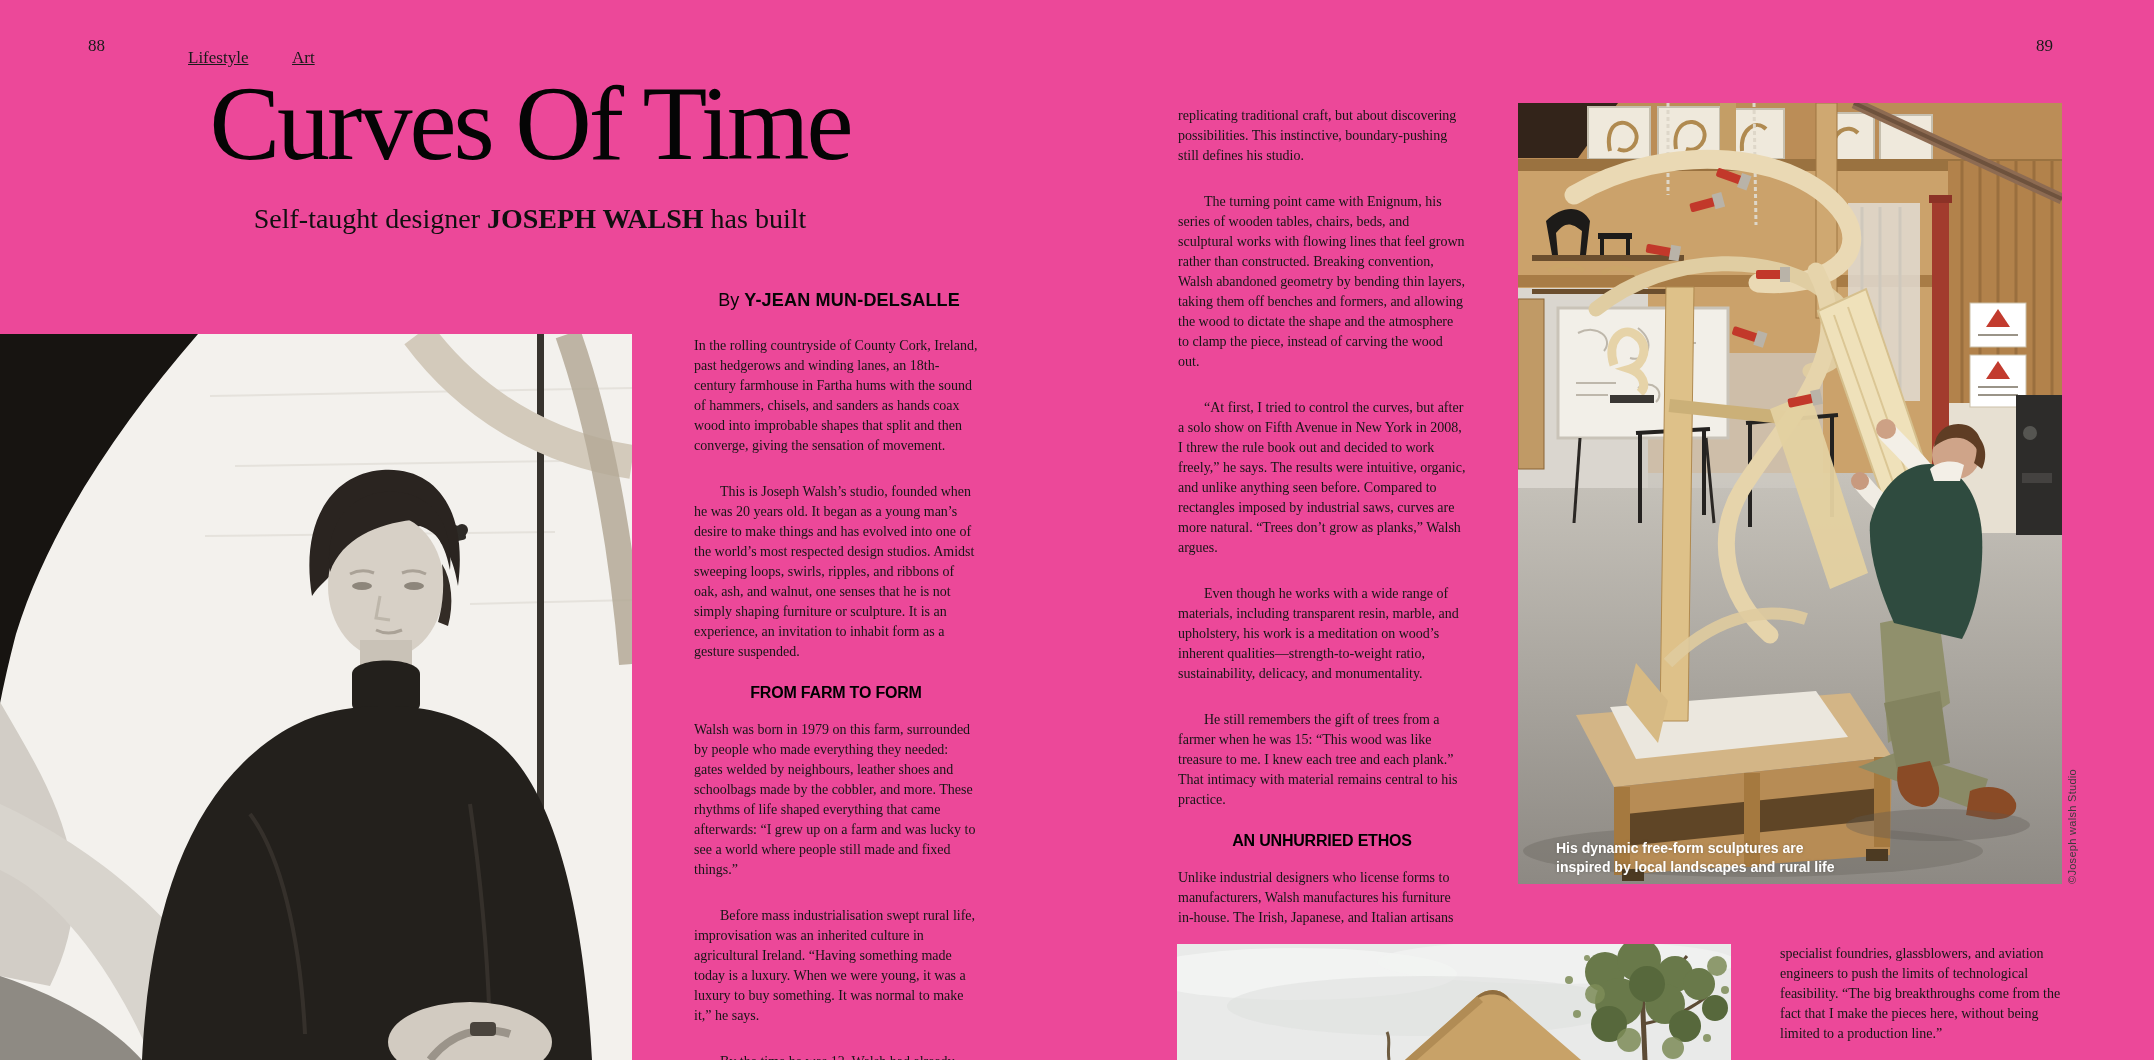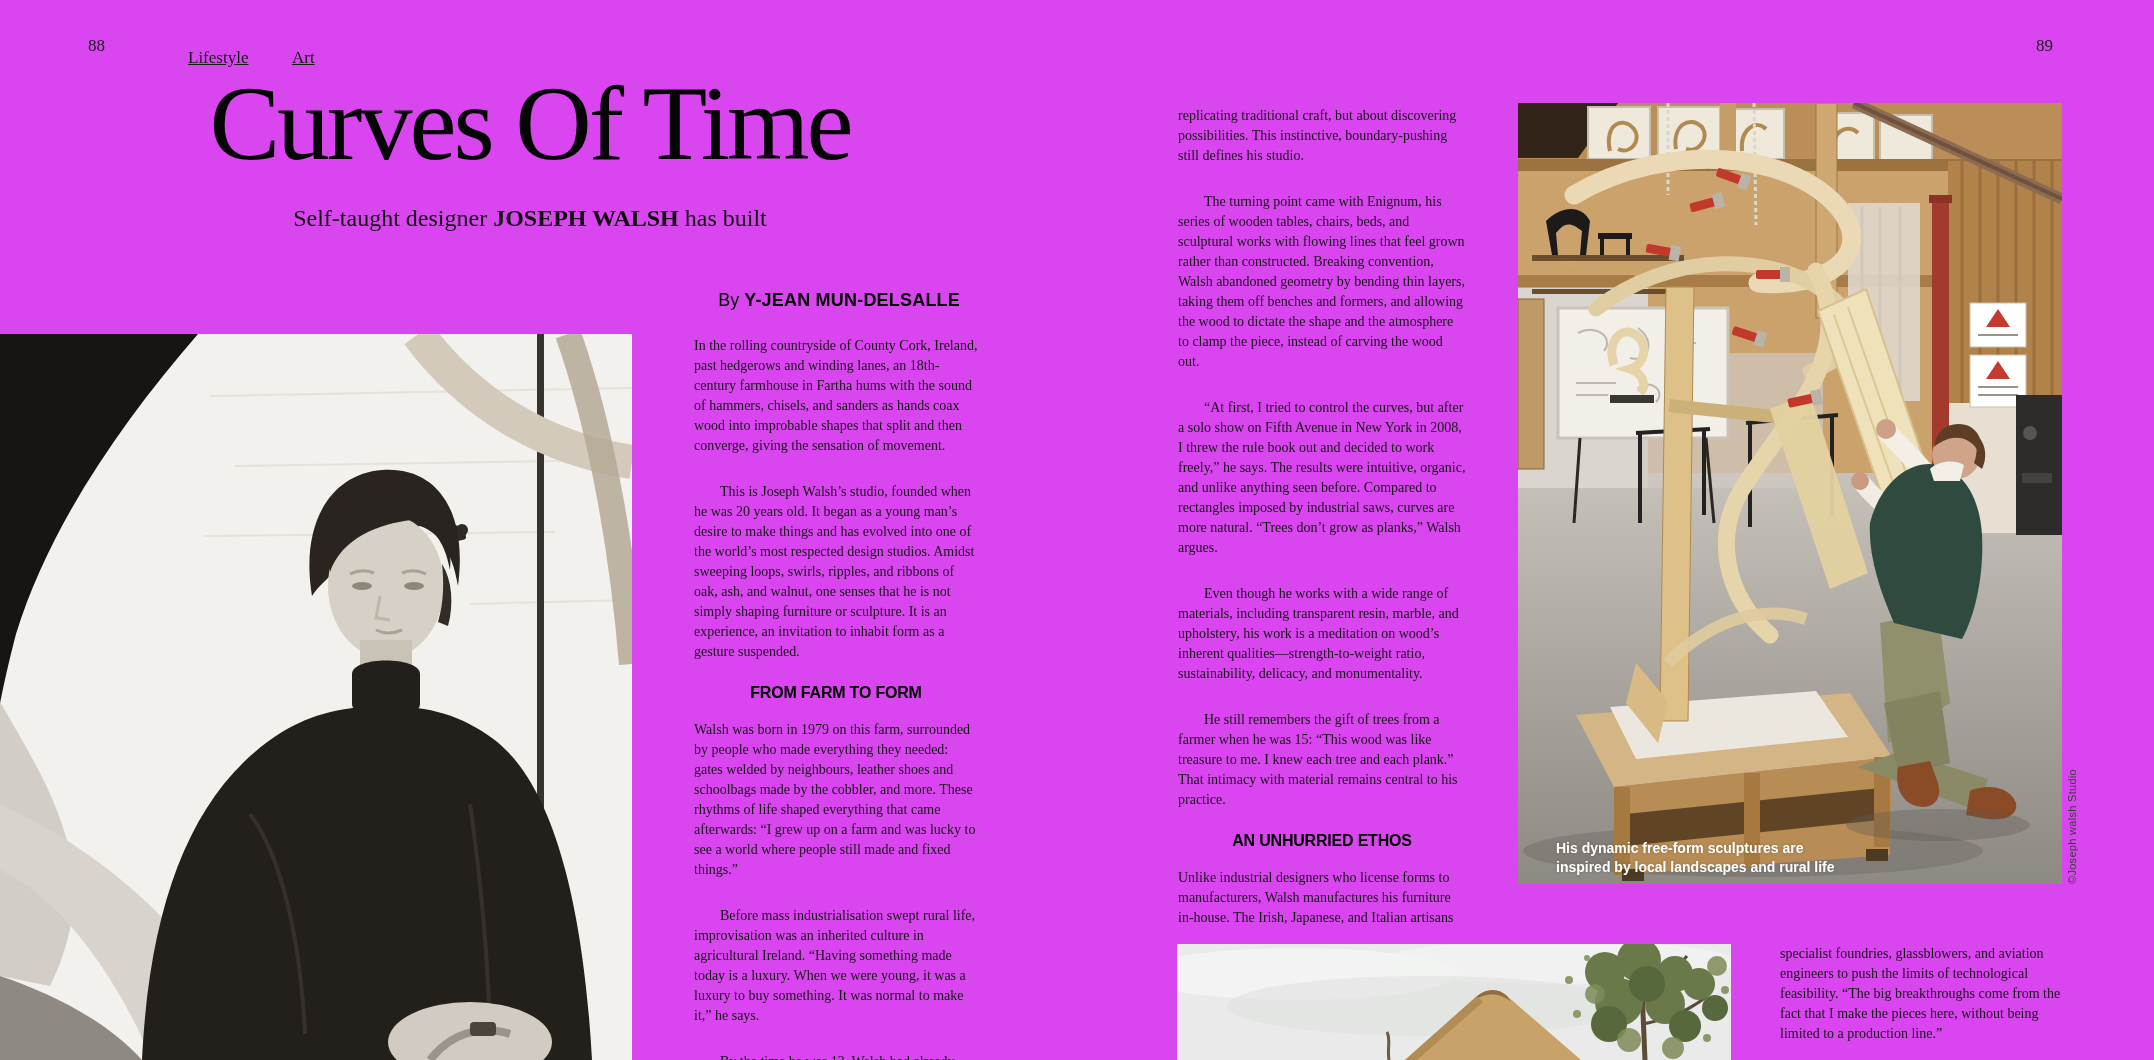--- a/index.html
+++ b/index.html
@@ -1,29 +1,29 @@
 <!DOCTYPE html>
 <html><head>
 <meta charset="utf-8">
 <style>
   html,body{margin:0;padding:0;background:#e9e9e9;}
-  .spread{position:relative;width:2154px;height:1060px;background:#d946ef;overflow:hidden;
+  .spread{position:relative;width:2154px;height:1060px;background:#ec4899;overflow:hidden;
           font-family:"Liberation Serif",serif;color:#141414;}
   
   .folio{position:absolute;top:36px;font-size:17px;color:#1a1a1a;}
   .folio-left{left:88px;}
   .folio-right{left:2036px;}
   .kicker{position:absolute;top:48px;font-size:17px;color:#1a1a1a;text-decoration:underline;}
   .kicker-section{left:188px;}
   .kicker-sub{left:292px;}
   
   .title{position:absolute;left:120px;top:68px;width:820px;text-align:center;
          font-size:106px;line-height:1.05;letter-spacing:-3px;color:#050505;}
   .dek{position:absolute;left:100px;top:204px;width:860px;text-align:center;
-       font-size:24px;line-height:29px;color:#101010;}
+       font-size:28px;line-height:29px;color:#101010;}
   .dek b{font-weight:700;}
   .byline{position:absolute;left:100px;top:290px;width:860px;text-align:right;
           font-family:"Liberation Sans",sans-serif;font-size:18px;color:#060606;}
   .byline .name{font-weight:800;letter-spacing:0.2px;}
   
   .col{position:absolute;font-size:14px;line-height:20px;color:#161616;overflow:hidden;}
   .col p{margin:0;}
   .col p.ind{text-indent:26px;margin-top:26px;}
   .col h3{font-family:"Liberation Sans",sans-serif;font-size:16px;font-weight:800;
           letter-spacing:-0.2px;text-align:center;color:#000;margin:21px 0 17px;}

